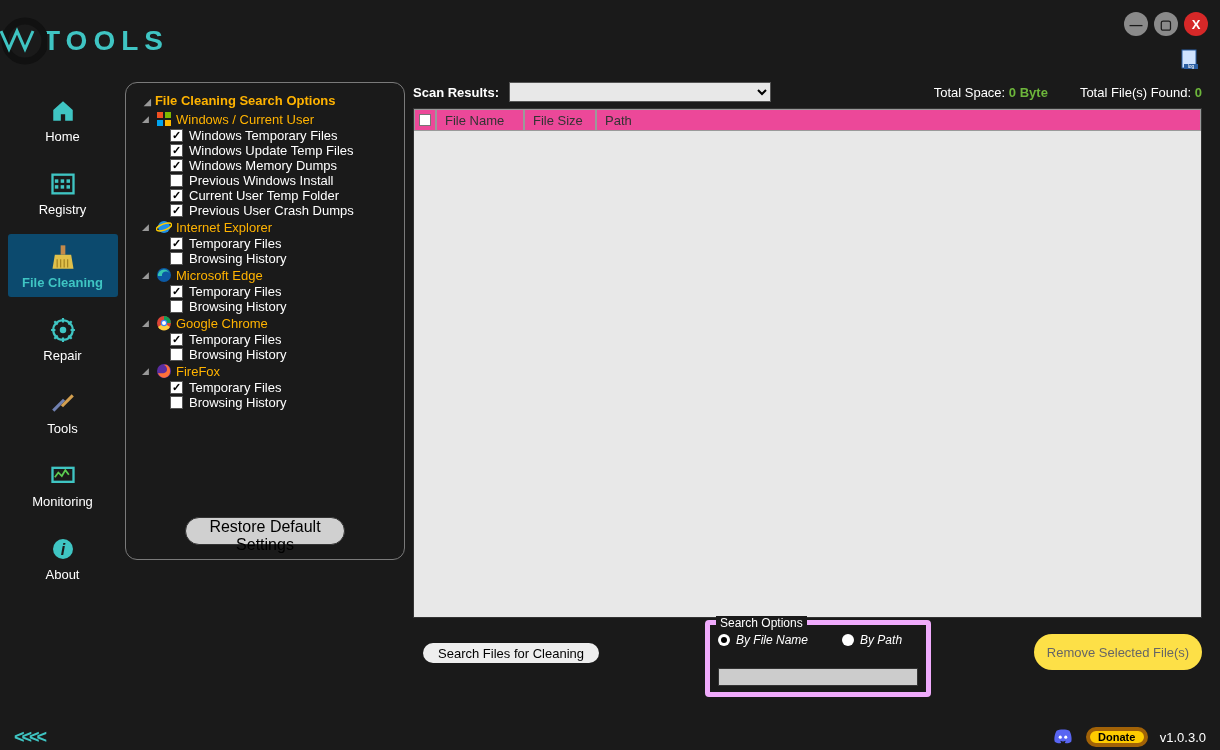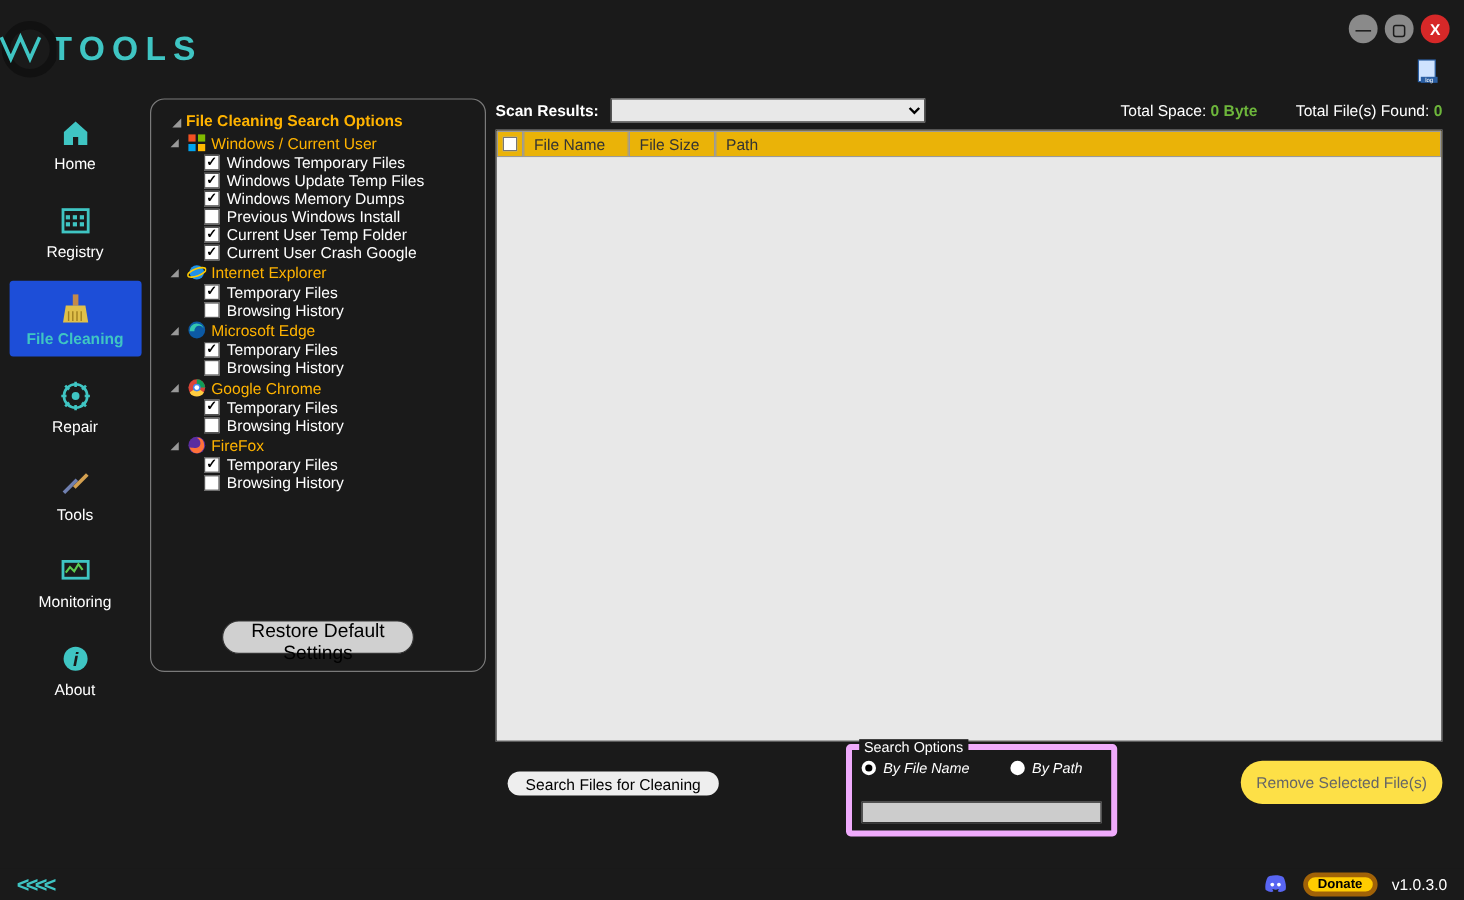--- a/index.html
+++ b/index.html
@@ -7,21 +7,21 @@
 .titlebar { height:48px; display:flex; align-items:center; justify-content:flex-end; padding-right:12px; gap:6px; }
 .titlebtn { width:24px; height:24px; border-radius:50%; background:#8a8a8a; display:flex; align-items:center; justify-content:center; cursor:pointer; font-size:13px; color:#1a1a1a; font-weight:bold; }
 .titlebtn.close { background:#d62828; color:#fff; }
 .logo { position:absolute; left:-5px; top:10px; display:flex; align-items:center; height:62px; }
 .logo-text { font-size:28px; font-weight:600; letter-spacing:6px; color:#3fc5c3; }
 .logo-mark { width:52px; height:52px; margin-right:-4px; position:relative; }
 .log-icon { position:absolute; right:18px; top:48px; width:22px; height:22px; cursor:pointer; }
 .content { position:absolute; left:0; top:82px; right:0; bottom:26px; display:flex; }
 .sidebar { width:125px; padding-top:6px; }
 .sidebtn { width:110px; height:63px; margin:0 auto 10px; display:flex; flex-direction:column; align-items:center; justify-content:center; gap:2px; cursor:pointer; border-radius:3px; }
-.sidebtn.active { background:#1d4ed8; }
+.sidebtn.active { background:#0c4a6e; }
 .sidebtn .icon { width:32px; height:32px; display:flex; align-items:center; justify-content:center; }
 .sidebtn .label { font-size:13px; color:#fff; }
 .sidebtn.active .label { color:#3fc5c3; font-weight:600; }
 .main { flex:1; padding-right:18px; display:flex; gap:8px; }
 .options-panel { width:280px; height:478px; border:1px solid #7a7a7a; border-radius:12px; padding:10px 8px 14px; position:relative; display:flex; flex-direction:column; }
 .options-title { font-size:13px; color:#ffb300; font-weight:600; padding-left:10px; margin-bottom:2px; }
 .tree { flex:1; padding-left:8px; font-size:13px; }
 .tree-group { margin-bottom:0px; }
 .tg-head { display:flex; align-items:center; gap:4px; cursor:pointer; padding:1px 0; }
 .expander { width:10px; font-size:9px; color:#999; }
@@ -35,21 +35,21 @@
 .restore-btn { width:160px; height:28px; margin:8px auto 0; background:#d0d0d0; color:#000; border:1px solid #333; border-radius:14px; font-size:16px; cursor:pointer; }
 .results { flex:1; display:flex; flex-direction:column; }
 .results-head { display:flex; align-items:center; font-size:13px; padding-bottom:6px; gap:10px; }
 .sr-label { font-weight:600; }
 .sr-select { width:262px; height:20px; background:#e8e8e8; color:#000; border:1px solid #555; cursor:pointer; }
 .spacer { flex:1; }
 .stat-label { font-size:13px; }
 .stat-value { color:#6db63b; font-weight:600; }
 .table { flex:1; background:#e8e8e8; border:1px solid #333; display:flex; flex-direction:column; max-height:510px; }
 .thead { display:flex; height:22px; }
-.th { background:#eab308; border:1px solid #9a9a9a; font-size:13px; color:#333; display:flex; align-items:center; padding-left:8px; }
+.th { background:#ec4899; border:1px solid #9a9a9a; font-size:13px; color:#333; display:flex; align-items:center; padding-left:8px; }
 .th.checkcol { width:22px; padding:0; justify-content:center; }
 .th.checkcol .hcb { width:12px; height:12px; background:#fff; border:1px solid #777; }
 .th.c1 { width:88px; }
 .th.c2 { width:72px; }
 .th.c3 { flex:1; }
 .tbody { flex:1; background:#e8e8e8; }
 .bottom-row { display:flex; align-items:center; margin-top:6px; height:56px; gap:10px; position:relative; }
 .search-btn { width:176px; height:20px; margin-left:10px; margin-top:2px; background:#eee; color:#000; border:none; border-radius:18px; font-size:13px; cursor:pointer; }
 .search-opts { position:absolute; left:292px; top:-4px; width:226px; border:5px solid #f0abfc; border-radius:4px; padding:8px 8px 6px; }
 .search-opts .legend { position:absolute; top:-9px; left:6px; background:#1a1a1a; padding:0 4px; font-size:12px; color:#fff; }
@@ -201,21 +201,21 @@
               <div class="t-item">
                 <div class="cb "></div>
                 <span class="tlabel">Previous Windows Install</span>
               </div>
               <div class="t-item">
                 <div class="cb checked"></div>
                 <span class="tlabel">Current User Temp Folder</span>
               </div>
               <div class="t-item">
                 <div class="cb checked"></div>
-                <span class="tlabel">Current User Crash Google</span>
+                <span class="tlabel">Previous User Crash Dumps</span>
               </div>
             </div>
           </div>
           <div class="tree-group">
             <div class="tg-head">
               <span class="expander">◢</span>
               <span class="gicon">
                 <svg width="16" height="16" viewBox="0 0 16 16">
                   <circle cx="8" cy="8" r="6" fill="#1e90e8"></circle>
                   <ellipse cx="8" cy="8" rx="8" ry="3" fill="none" stroke="#ffcc00" stroke-width="1.4" transform="rotate(-20 8 8)"></ellipse>

